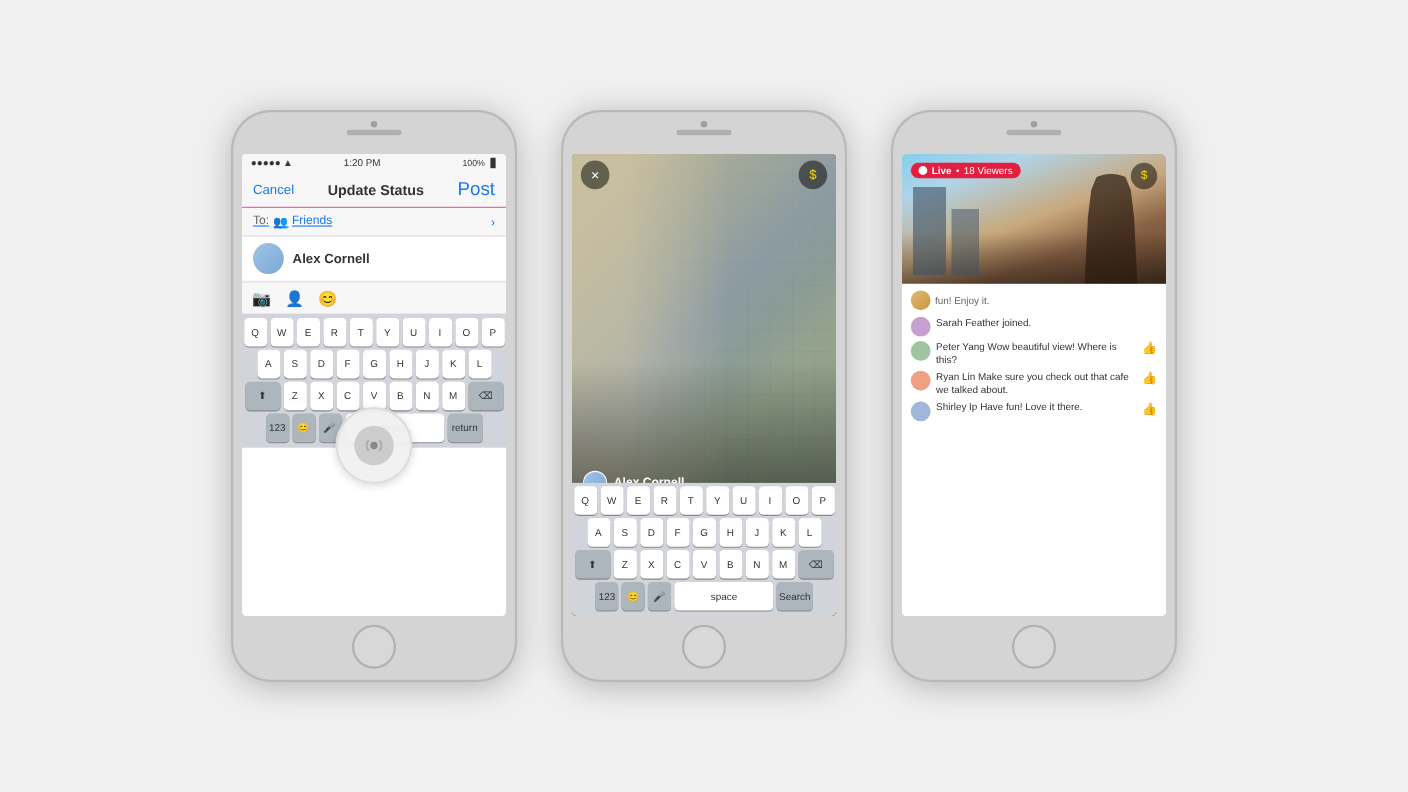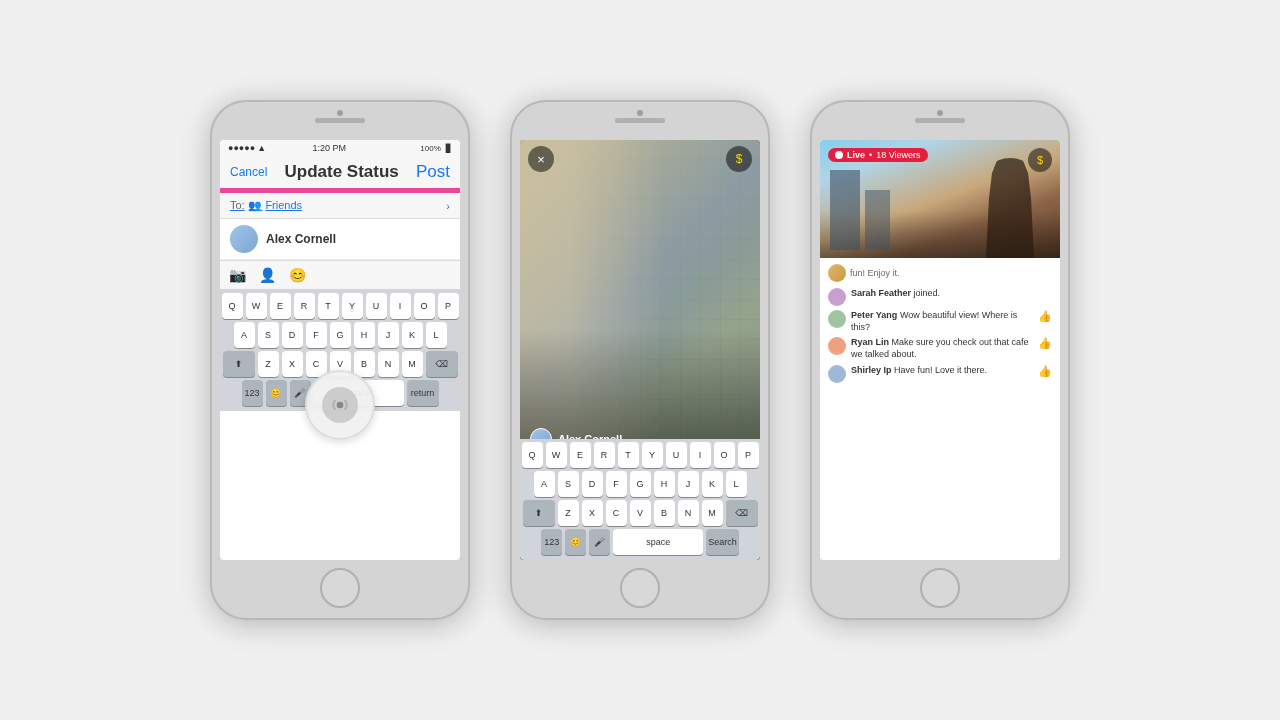--- a/index.html
+++ b/index.html
@@ -85,28 +85,28 @@
       display: flex;
       justify-content: space-between;
       align-items: center;
       font-size: 9px;
       color: #333;
     }
     .status-bar-left { display: flex; gap: 2px; align-items: center; }
     .status-bar-right { display: flex; gap: 5px; align-items: center; font-size: 8px; margin-left: 28px; }
     .nav-bar {
       background: #f7f7f7;
-      border-bottom: 5px solid #ec4899;
+      border-bottom: 1px solid #ec4899;
       padding: 6px 10px;
       display: flex;
       justify-content: space-between;
       align-items: center;
     }
     .nav-cancel { color: #1877f2; font-size: 12px; }
-    .nav-title { font-size: 17px; font-weight: 600; color: #333; }
+    .nav-title { font-size: 13px; font-weight: 600; color: #333; }
     .nav-post { color: #1877f2; font-size: 17px; }
     .audience-row {
       background: #f7f7f7;
       border-bottom: 1px solid #ddd;
       padding: 6px 10px;
       display: flex;
       align-items: center;
       justify-content: space-between;
       font-size: 11px;
       color: #1877f2;
@@ -383,21 +383,21 @@
       align-items: flex-start;
       gap: 5px;
       font-size: 9px;
     }
     .comment-avatar {
       width: 18px; height: 18px;
       border-radius: 50%;
       flex-shrink: 0;
     }
     .comment-text { color: #333; line-height: 1.3; flex: 1; }
-    .comment-name { font-weight: 700; }
+    .comment-name { font-weight: 400; }
     .comment-like {
       color: #1877f2;
       font-size: 11px;
       margin-left: 2px;
     }
     .comment-thumb {
       font-size: 11px; color: #999;
       margin-left: 2px;
     }
     .fun-row {

